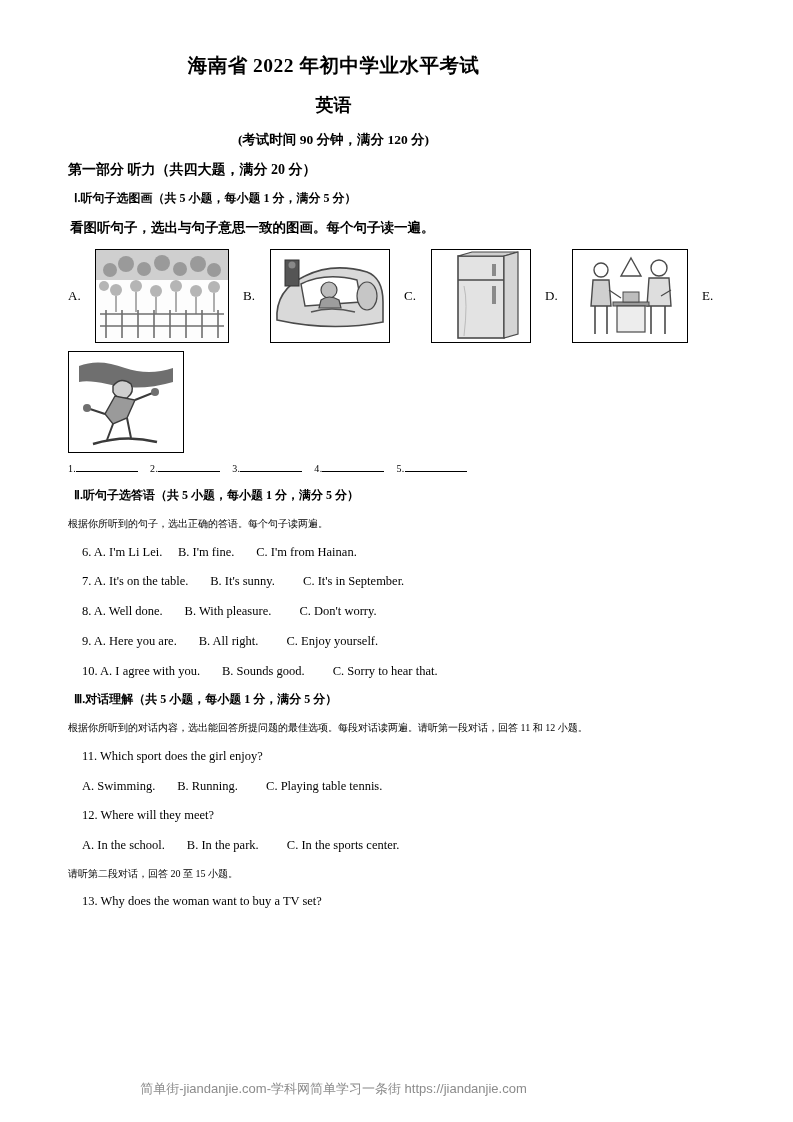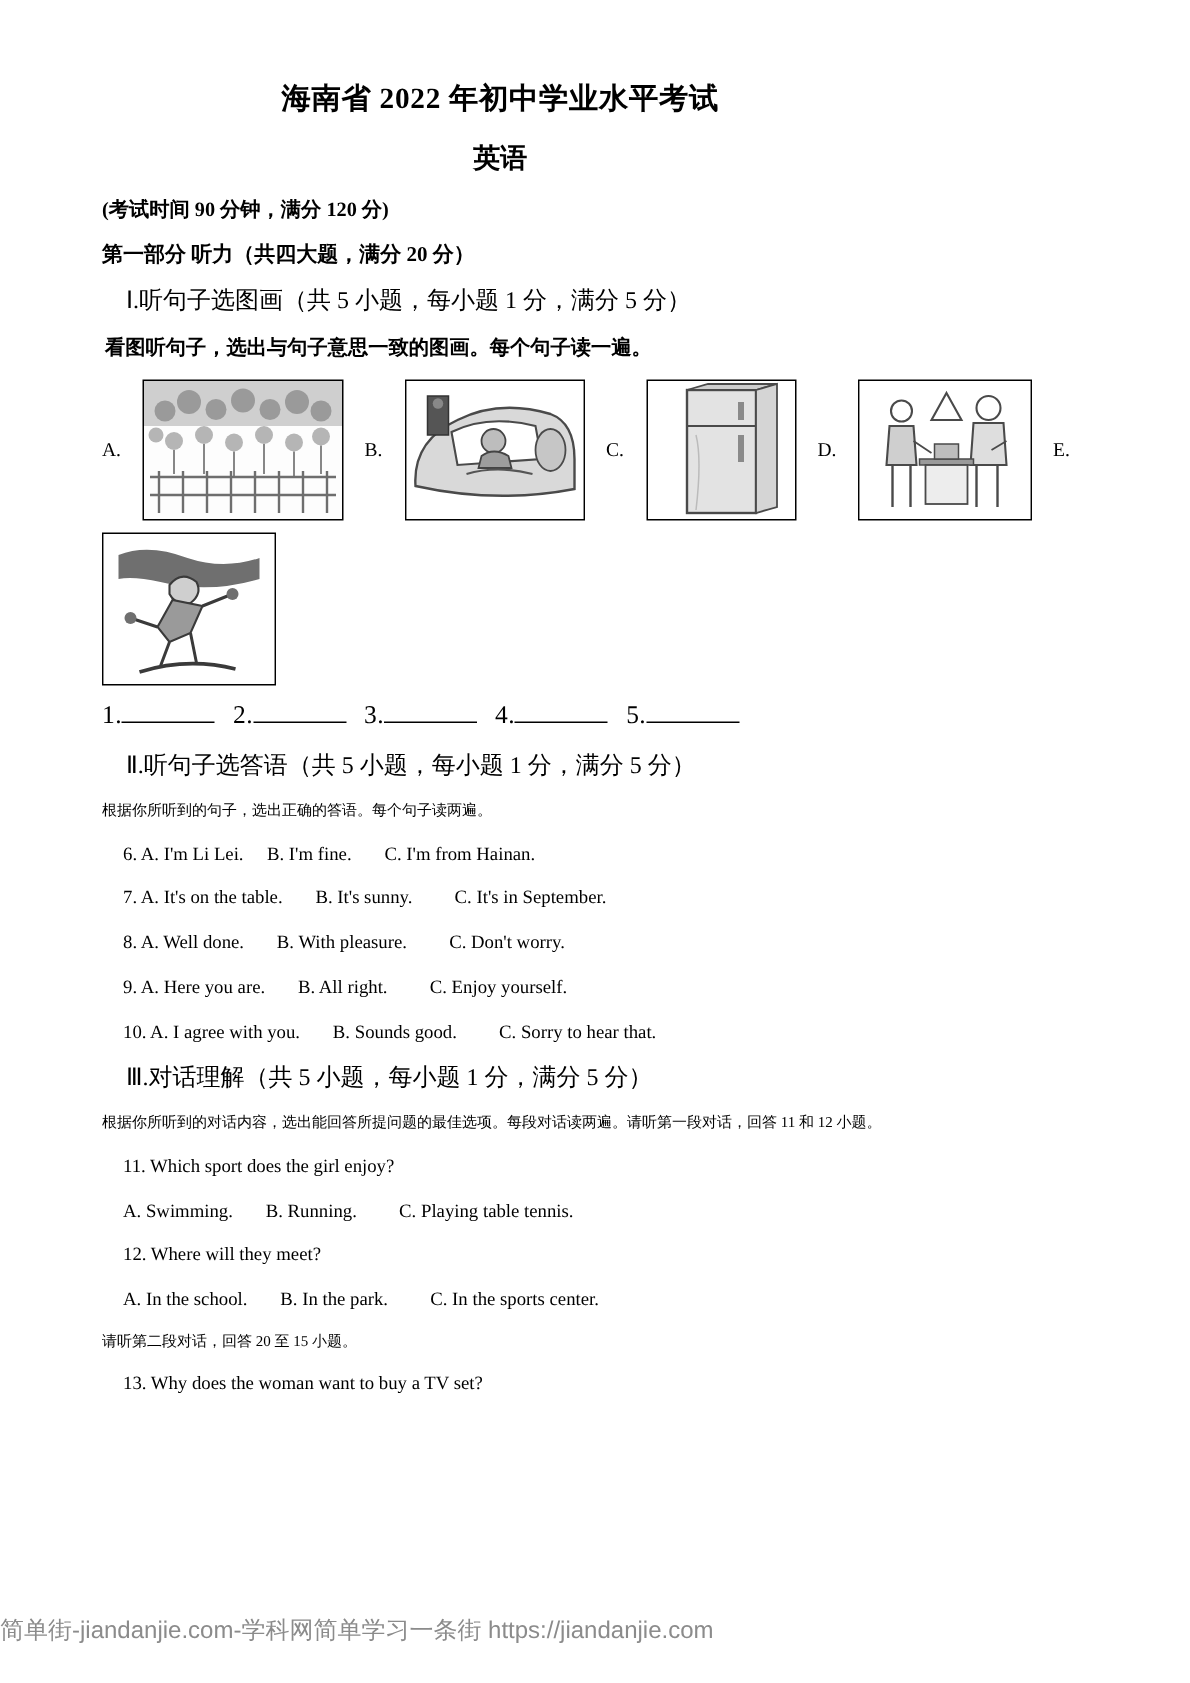--- a/index.html
+++ b/index.html
@@ -29,28 +29,29 @@
     letter-spacing: 0.5px;
     margin: 0 0 14px 0;
   }
   .title-sub {
     text-align: center;
     font-size: 18px;
     font-weight: bold;
     margin: 0 0 14px 0;
   }
   .exam-info {
+    text-align: center;
     font-size: 13.5px;
     font-weight: bold;
     margin: 0 0 12px 0;
   }
   .sec-head {
-    font-size: 16px;
-    font-weight: normal;
-    margin: 0 0 12px 16px;
+    font-size: 12px;
+    font-weight: bold;
+    margin: 0 0 12px 6px;
   }
   .part-head {
     font-size: 14px;
     font-weight: bold;
     margin: 0 0 11px 0;
   }
   .instruct-bold {
     font-size: 13.5px;
     font-weight: bold;
     margin: 0 0 12px 2px;
@@ -91,34 +92,34 @@
   .pic-c { width: 98px; height: 92px; }
   .pic-d { width: 114px; height: 92px; }
   .pic-e { width: 114px; height: 100px; }
   .pic-row2 {
     display: flex;
     align-items: center;
     margin: 8px 0 10px 0;
   }
   .pic-row2 .pic-box { margin-left: 0; }
   .blanks {
-    font-size: 17px;
+    font-size: 10px;
     letter-spacing: 0.3px;
     margin: 0 0 13px 0;
   }
   .blanks .u { display: inline-block; border-bottom: 1px solid #000; width: 62px; }
   .blanks .gap { display: inline-block; width: 12px; }
 
   .footer {
     position: absolute;
     left: 0;
     right: 0;
     bottom: 24px;
-    text-align: left;
-    font-size: 16px;
+    text-align: center;
+    font-size: 13px;
     color: #8b8b8b;
     font-family: "Liberation Sans", sans-serif;
   }
   svg { display: block; }
 </style>
 </head>
 <body>
 
 <div class="page">
 

